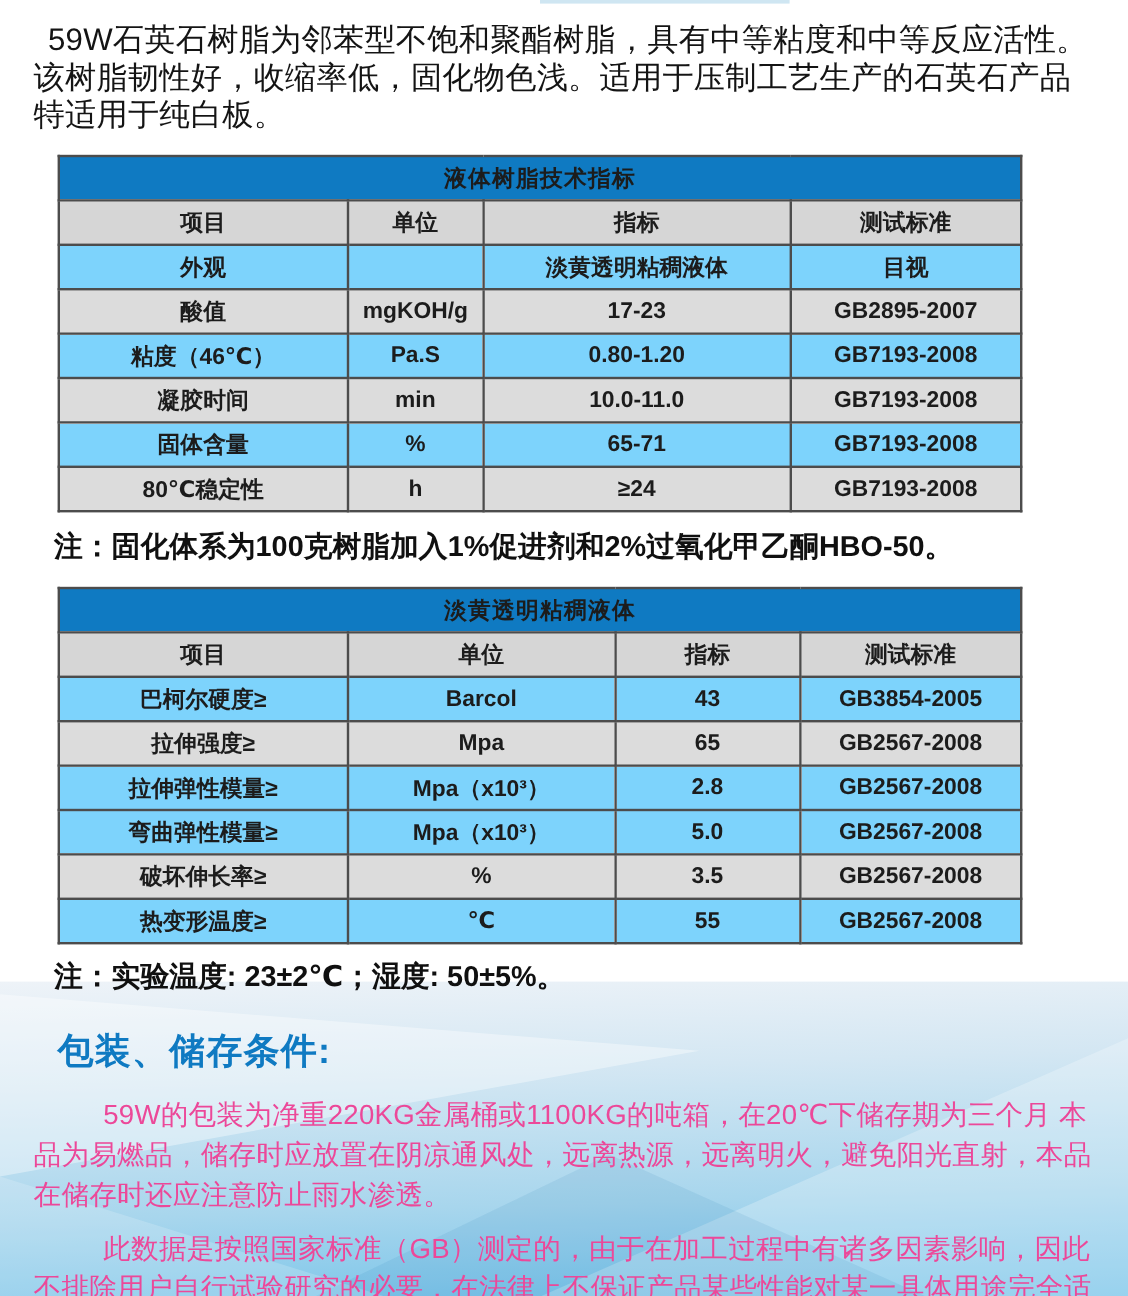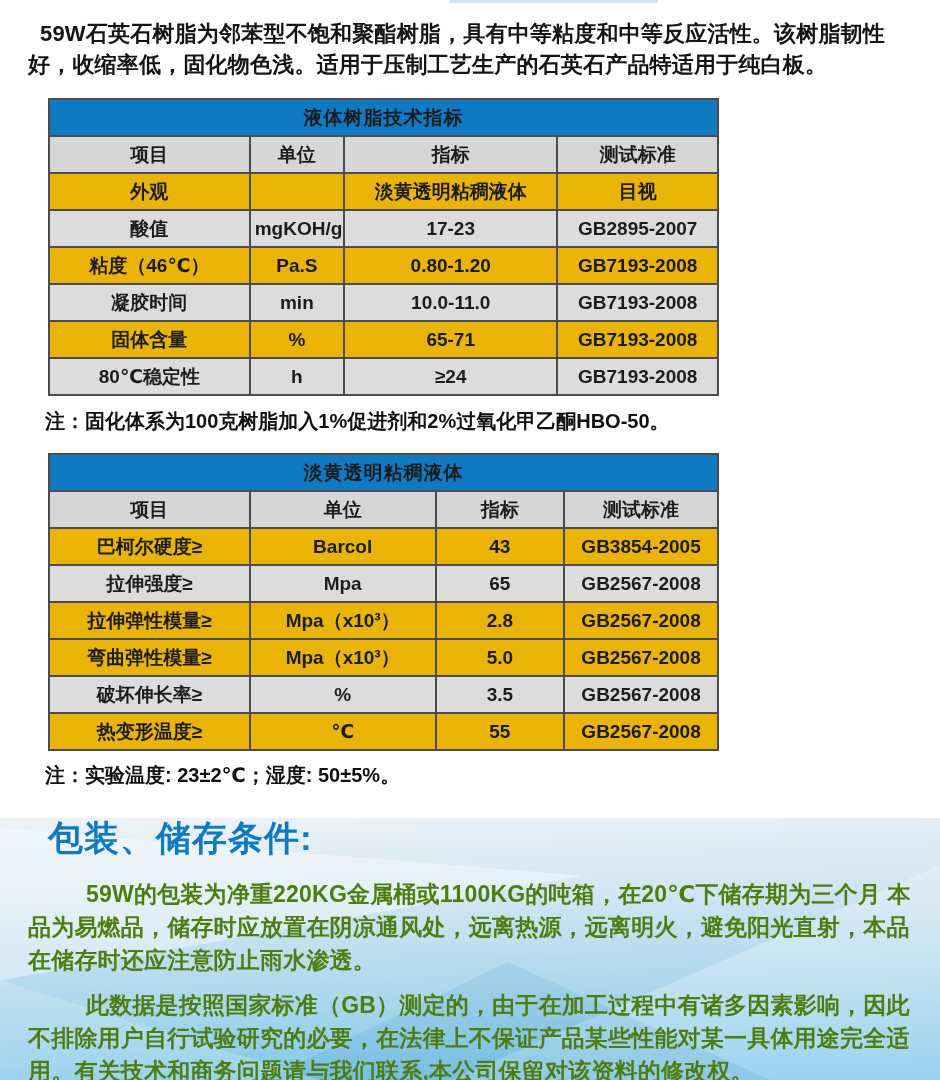--- a/index.html
+++ b/index.html
@@ -29,57 +29,57 @@
   .facet{ position:absolute; left:0; top:0; width:100%; height:100%; }
   .facet.f1{ background:rgba(255,255,255,0.38); clip-path:polygon(0 4%, 62% 22%, 0 62%); }
   .facet.f2{ background:rgba(255,255,255,0.25); clip-path:polygon(100% 18%, 100% 100%, 48% 100%); }
   .facet.f3{ background:rgba(30,120,180,0.10); clip-path:polygon(28% 100%, 54% 55%, 82% 100%); }
   .facet.f4{ background:rgba(255,255,255,0.18); clip-path:polygon(0 62%, 34% 100%, 0 100%); }
 
   .content{ position:relative; z-index:2; }
 
   .intro{
     margin:18px 26px 0 28px;
-    font-size:22px; font-weight:bold; line-height:31px;
+    font-size:26px; font-weight:normal; line-height:31px;
     text-indent:12px; letter-spacing:0.2px;
   }
 
   table.spec{
-    width:671px; margin:18px 0 0 48px;
+    width:804px; margin:18px 0 0 48px;
     border-collapse:collapse; table-layout:fixed;
   }
   table.spec td, table.spec th{
     border:2px solid var(--border);
     text-align:center; vertical-align:middle;
     font-size:19px; font-weight:bold; color:#1c1c1c;
     height:37px; padding:0 4px; overflow:hidden;
   }
   td.tbl-title{
     background:var(--accent); color:#ffffff;
     font-size:20px; height:36px; letter-spacing:1px;
   }
   tr.head-row th{ background:var(--head-gray);margin-left:35px; }
   tr.gray td{ background:var(--row-gray);margin-left:12px; }
-  tr.white td{ background:#eab308; }
+  tr.white td{ background:#7dd3fc; }
 
   .note{
     margin:12px 0 0 45px;
-    font-size:20px; font-weight:bold; color:#101010;
+    font-size:24px; font-weight:bold; color:#101010;
   }
   .note.second{ margin-top:11px; }
 
   .section-title{
     margin:26px 0 16px 48px;
-    font-size:35px; font-weight:bold; color:var(--accent);
+    font-size:30px; font-weight:bold; color:var(--accent);
     letter-spacing:1px;
   }
   .body-para{
     margin:6px 26px 0 28px;
-    font-size:23px; font-weight:bold; line-height:33px;
-    text-indent:58px; letter-spacing:0.2px; color:#4d7c0f;
+    font-size:23px; font-weight:normal; line-height:33px;
+    text-indent:58px; letter-spacing:0.2px; color:#ec4899;
   }
   .body-para.second{ margin-top:12px; }
 </style>
 </head>
 <body>
 
 <div class="top-line"></div>
 
 <div class="bottom-bg">
   <div class="facet f1"></div>

